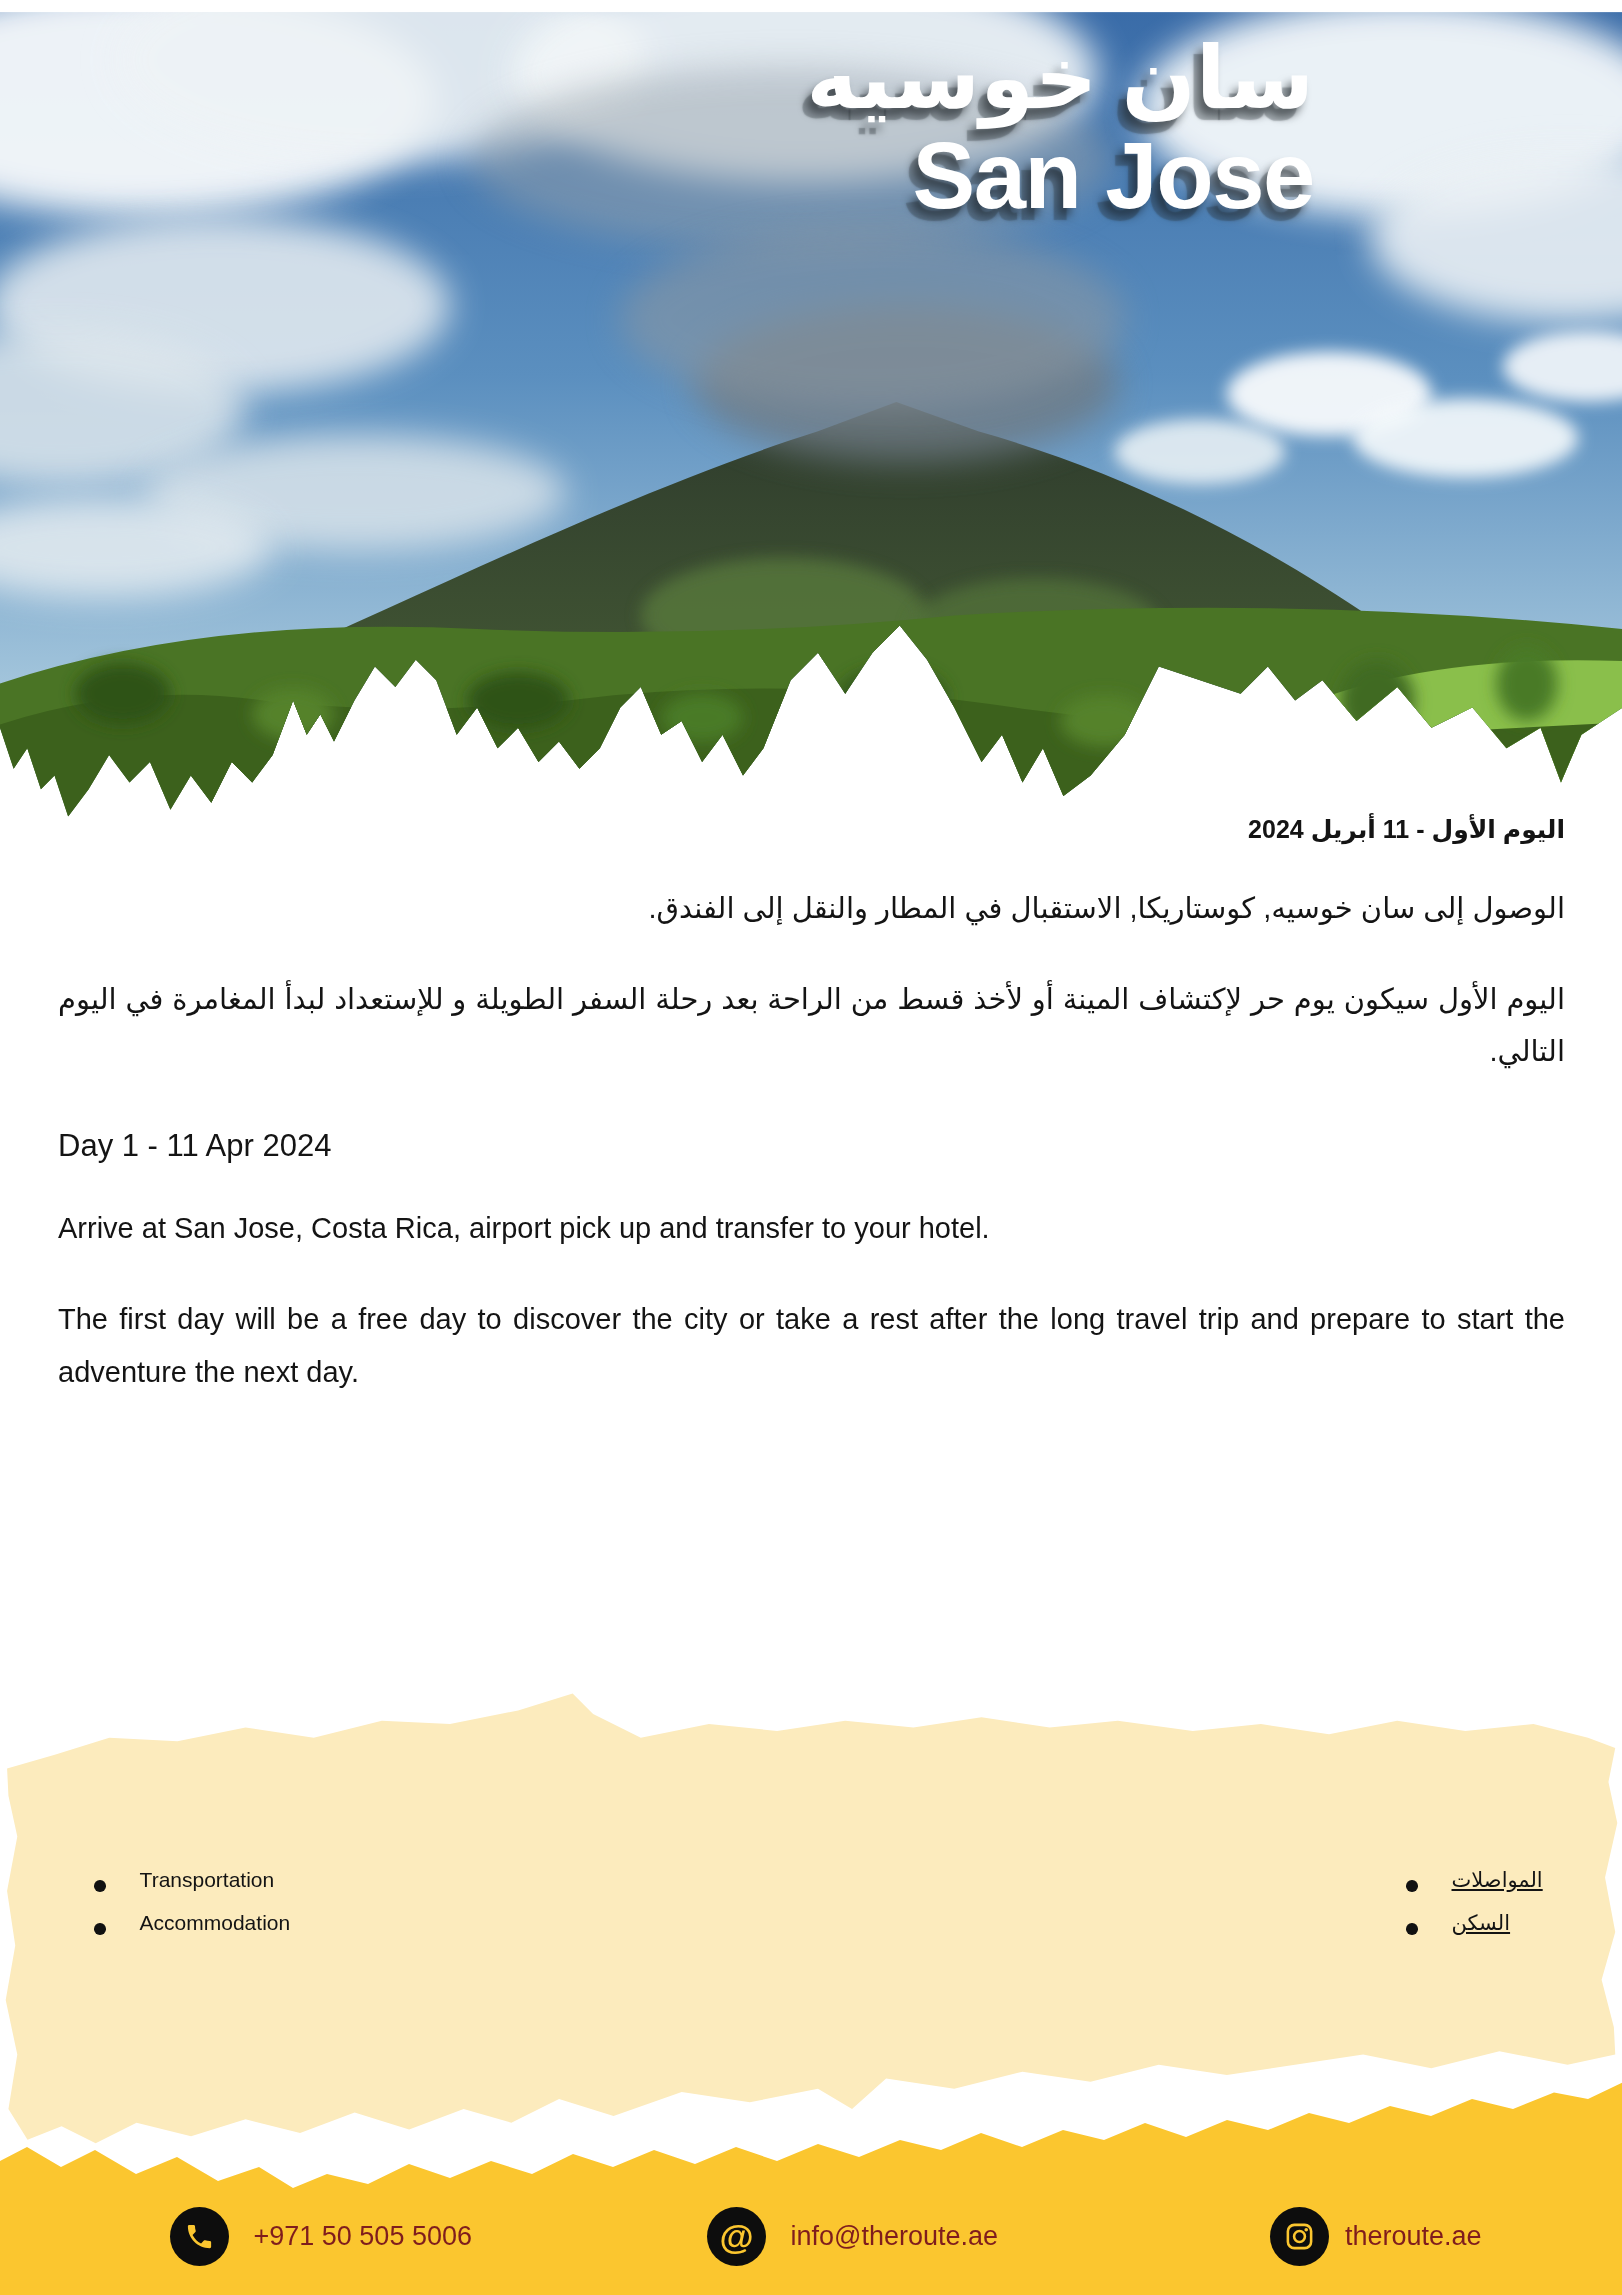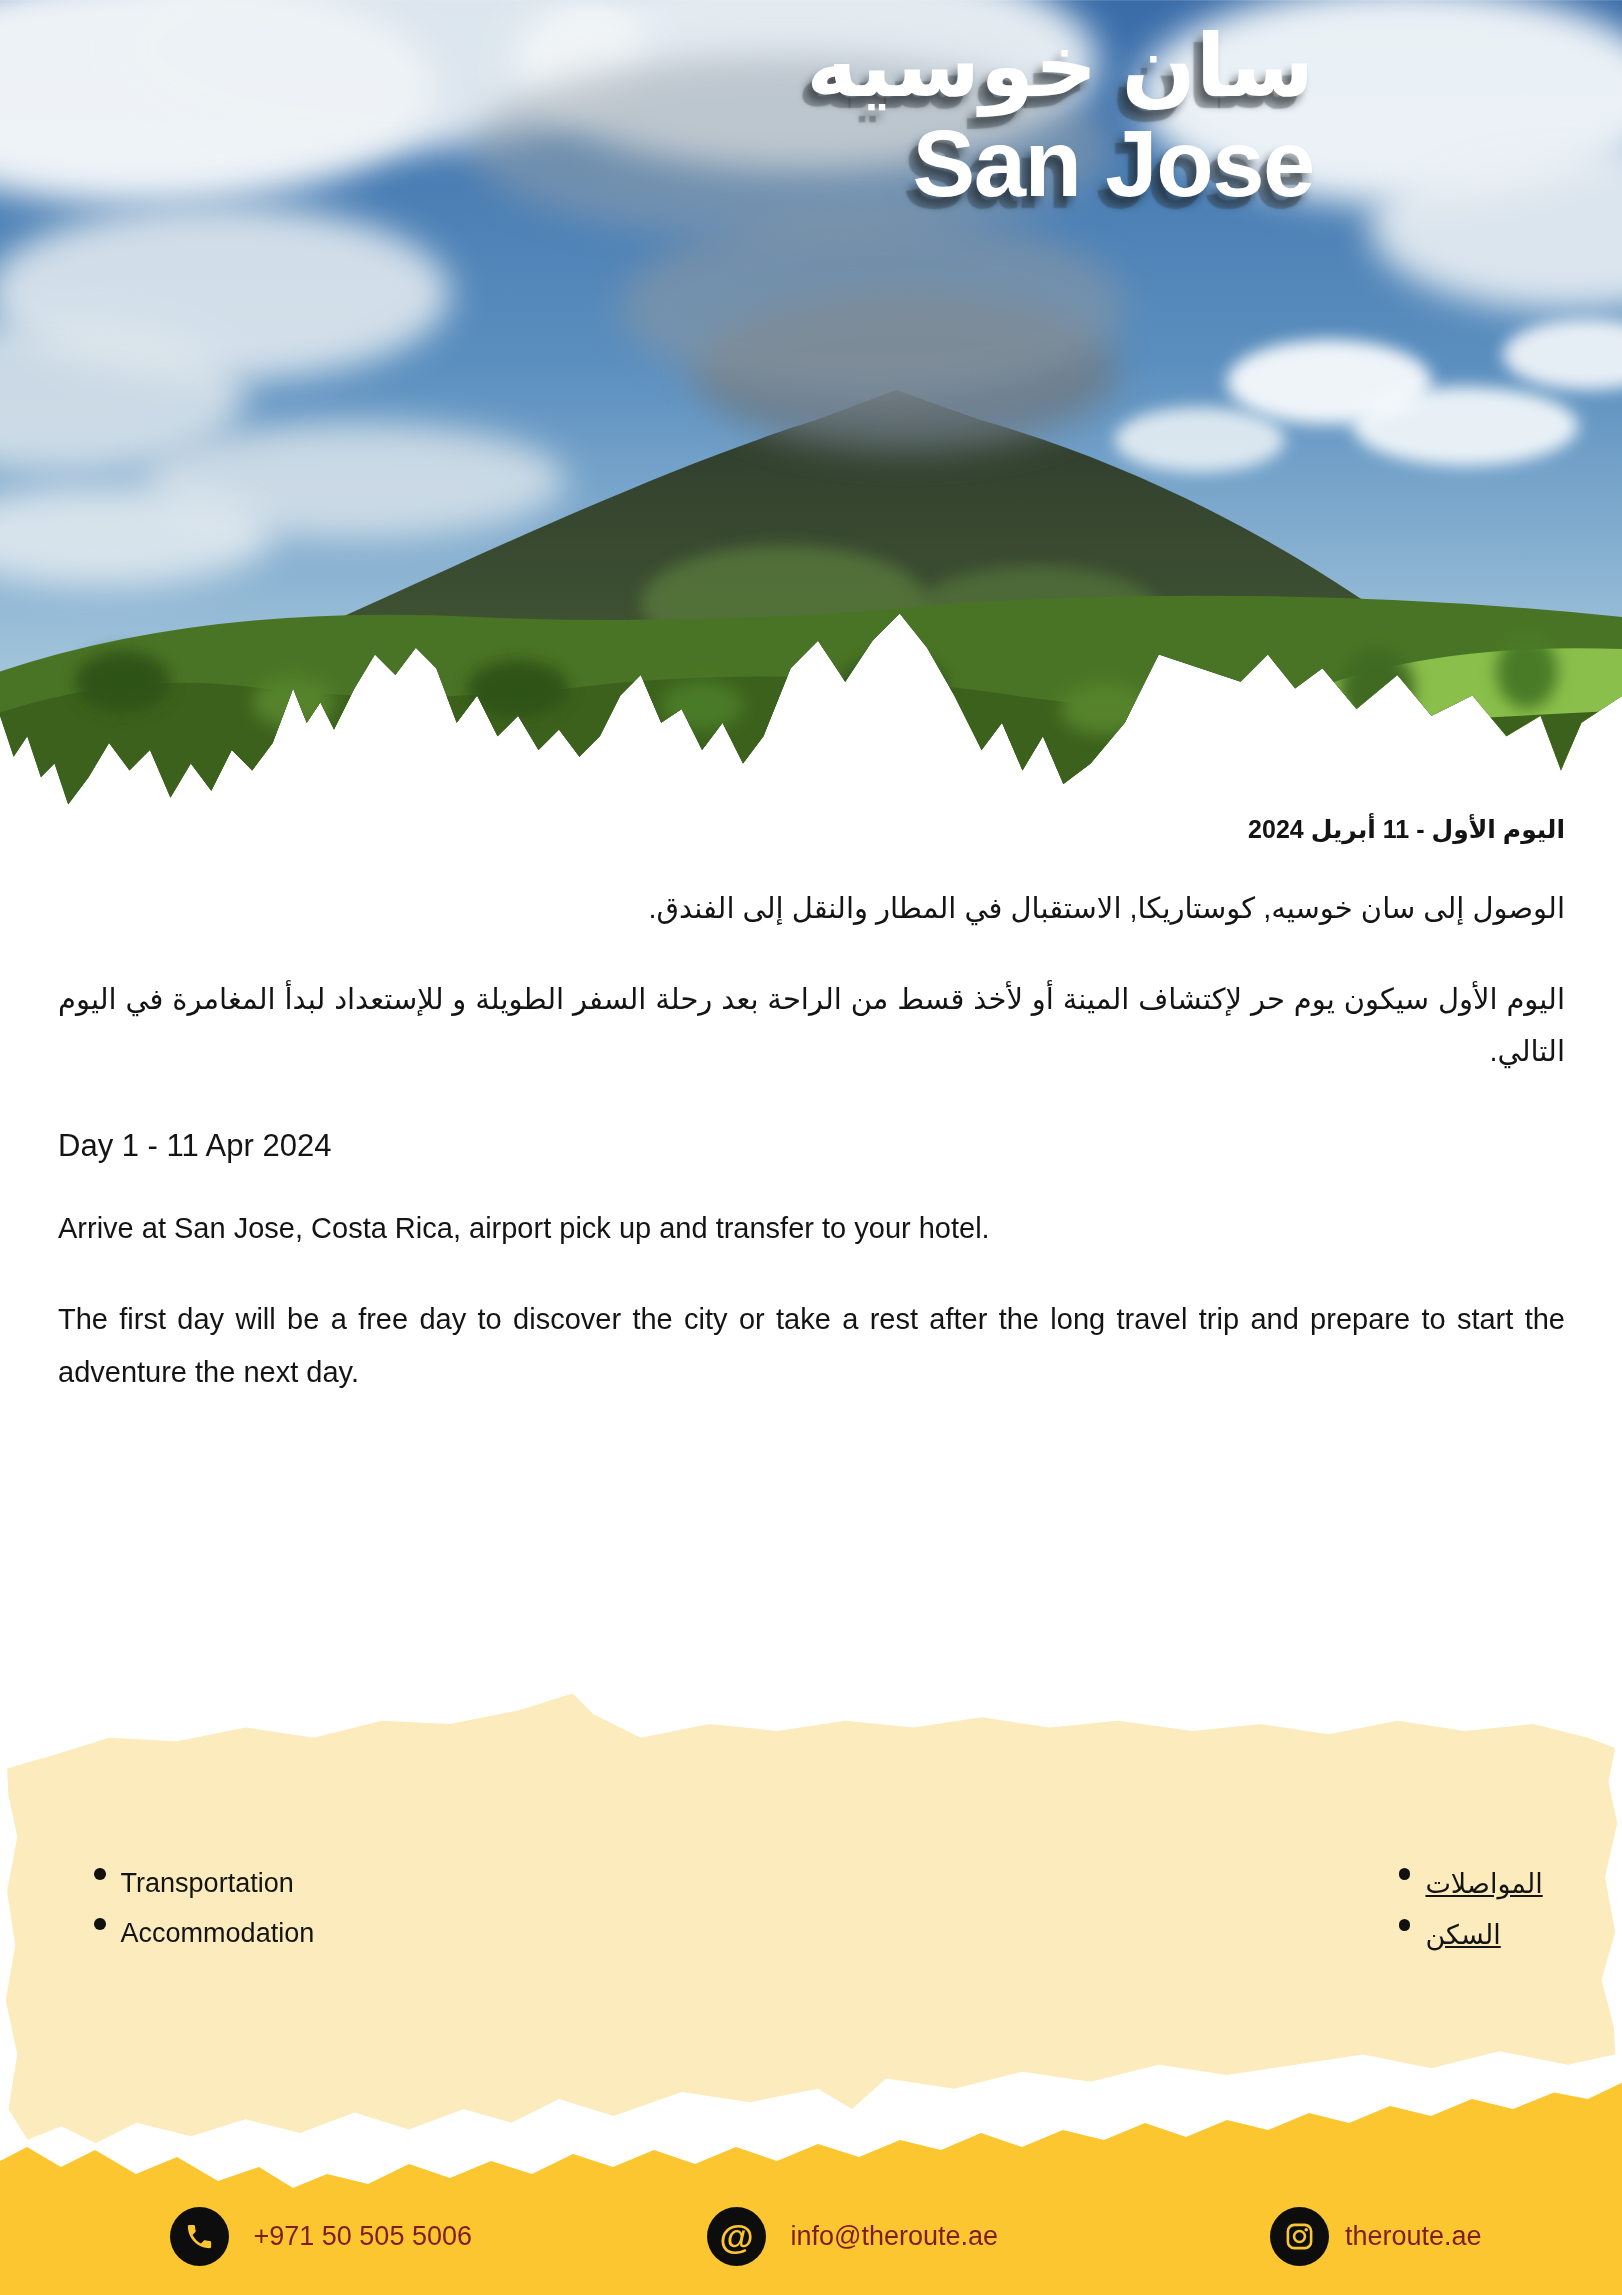--- a/index.html
+++ b/index.html
@@ -1,21 +1,21 @@
 <!DOCTYPE html>
 <html lang="en" style="font-size:11px"><head>
 <meta charset="utf-8">
 <style>
   html,body{margin:0;padding:0;background:#ffffff;}
   .page{
     position:relative;width:1623px;height:2295px;background:#ffffff;overflow:hidden;
     font-family:"Liberation Sans","DejaVu Sans",sans-serif;color:#141414;
   }
   
-  .hero{position:absolute;top:0;left:0;width:1374px;height:808px;}
+  .hero{position:absolute;top:12px;left:0;width:1374px;height:808px;}
   .hero svg{display:block;}
   .hero-titles{
     position:absolute;top:19px;right:60px;text-align:right;color:#ffffff;
     text-shadow:-5.5px 8.2px 8.2px rgba(20,25,30,.55), -9.5px 12.3px 1.4px rgba(40,48,55,.35);
     line-height:1.08;
   }
   .hero-title-ar{font-size:87px;font-weight:700;direction:rtl;}
   .hero-title-en{font-size:94px;font-weight:700;letter-spacing:-1.4px;}
   
   .content{position:absolute;left:58px;right:58px;top:808px;}
@@ -25,21 +25,21 @@
   .para.justify{text-align:justify;}
   .date-en{font-size:31px;font-weight:400;margin:50px 0 0 0;}
   
   .includes-wrap{position:absolute;top:1673px;left:0;width:1623px;height:477px;}
   .includes-bg{position:absolute;top:0;left:0;}
   .includes-content{position:absolute;top:155px;left:68px;right:68px;}
   .includes-header{display:flex;justify-content:space-between;align-items:baseline;}
   .includes-title{font-size:30px;font-weight:700;}
   .inc-lists{display:flex;justify-content:space-between;margin-top:40px;}
   .inc-list{display:flex;flex-direction:column;gap:19px;}
-  .inc-item{display:flex;align-items:flex-start;gap:15px;font-size:27px;}
+  .inc-item{display:flex;align-items:flex-end;gap:34px;font-size:21px;}
   .inc-item.rtl{flex-direction:row-reverse;direction:rtl;text-decoration:underline;}
   .inc-list.en{margin-left:26px;}
   .inc-list.ar-list{margin-right:12.3px;}
   .dot{width:11.6px;height:11.6px;border-radius:50%;background:#111;flex:0 0 auto;}
   
   .footer{
     position:absolute;left:0;top:2072px;width:1623px;height:224px;background:#FBC62F;
     clip-path:polygon(0px 89px,27px 75px,61px 95px,95px 78px,136px 102px,177px 85px,
       218px 109px,259px 95px,293px 116px,327px 102px,368px 112px,409px 92px,450px 106px,
       491px 89px,532px 102px,573px 82px,613px 95px,654px 78px,695px 92px,736px 75px,

